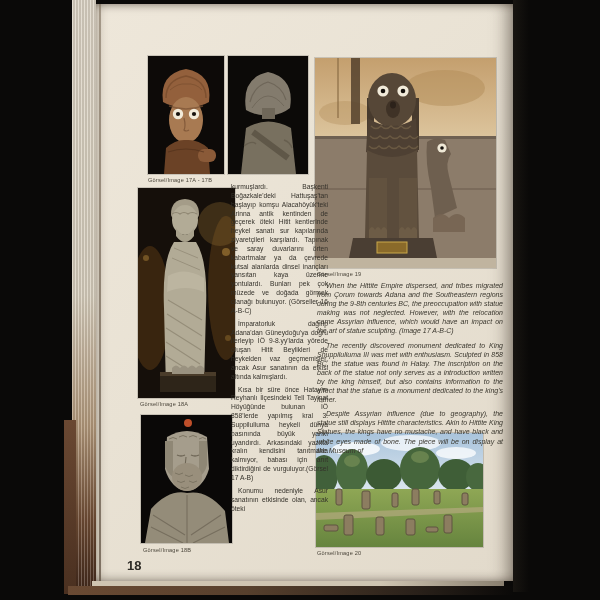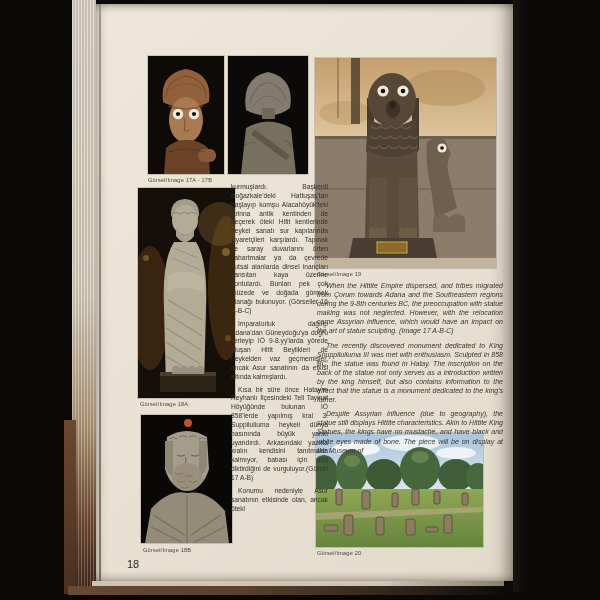--- a/index.html
+++ b/index.html
@@ -56,21 +56,21 @@
     font-size:6.7px;line-height:8.85px;color:#34312a;text-align:justify;
   }
   .col-tr p{margin:0 0 4px 0;text-indent:7px;}
   .col-tr p.first{text-indent:0;}
   .col-en{
     position:absolute;left:317px;top:281px;width:186px;
     font-size:7px;font-style:italic;line-height:9.1px;color:#3a372e;text-align:justify;
   }
   .col-en p{margin:0 0 5px 0;text-indent:9px;}
   .pagenum{
-    position:absolute;left:127px;top:558px;font-size:11px;font-weight:normal;color:#2e2b26;
+    position:absolute;left:127px;top:558px;font-size:13px;font-weight:bold;color:#2e2b26;
   }
 </style>
 </head>
 <body>
 
 <div class="scene">
 
   <div class="edge-stack"></div>
   <div class="cover-left"></div>
   <div class="edge-bottom-light"></div>

